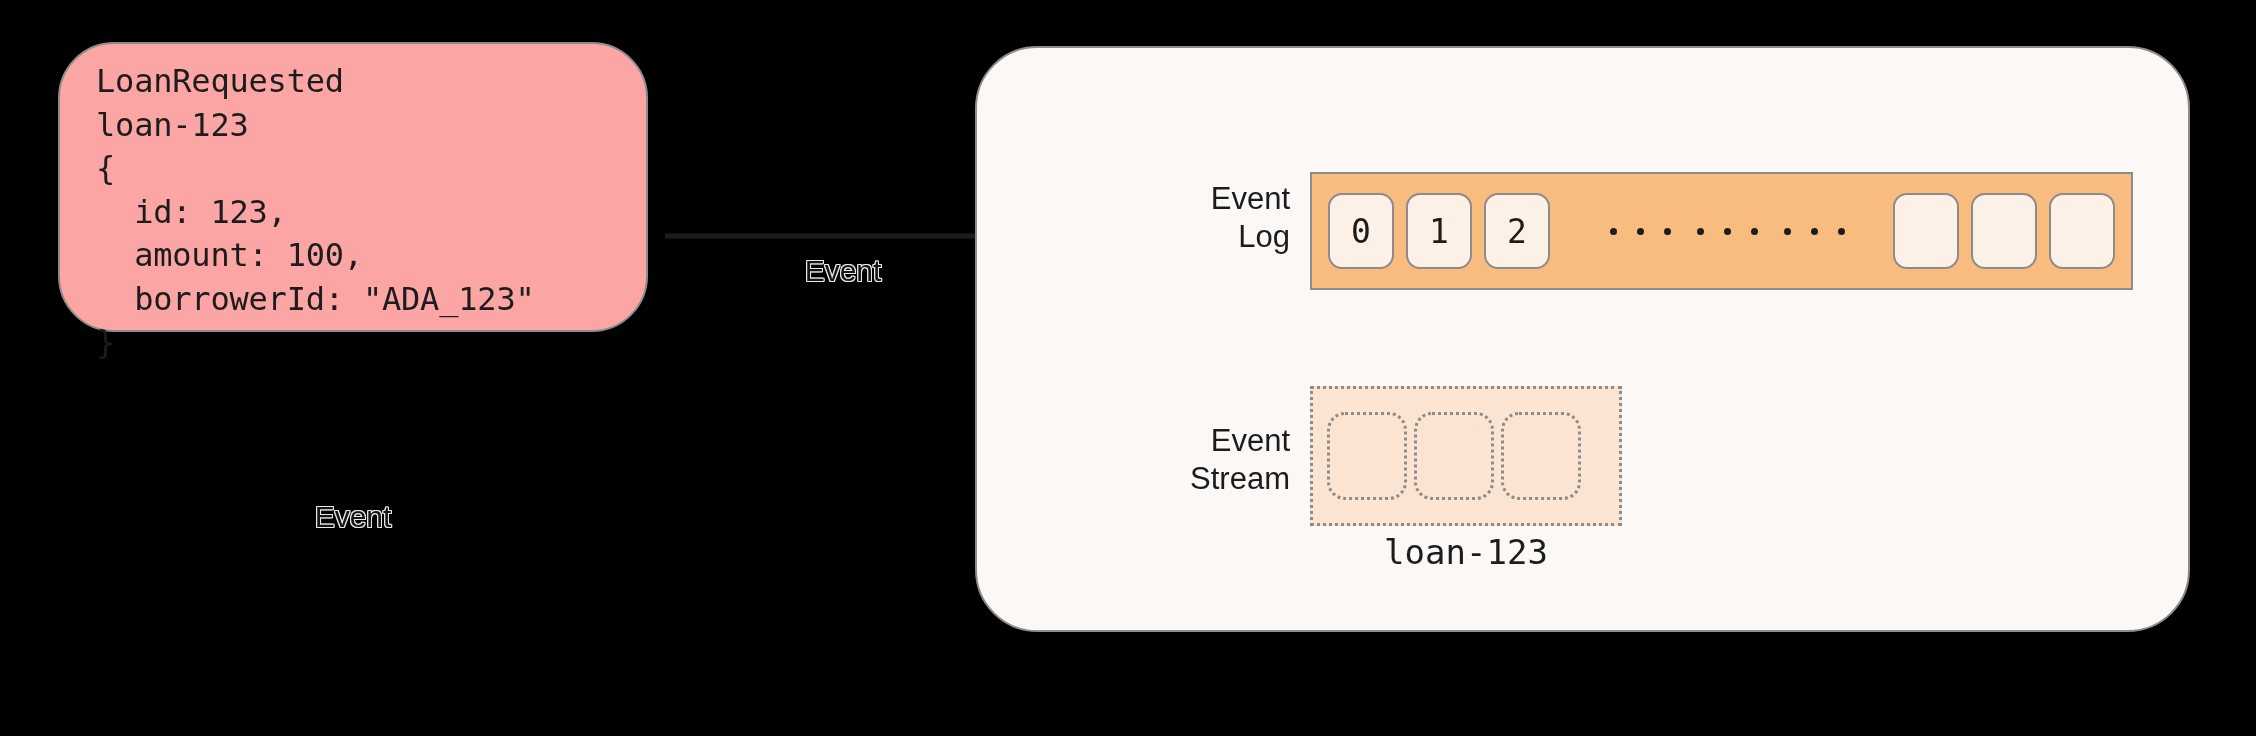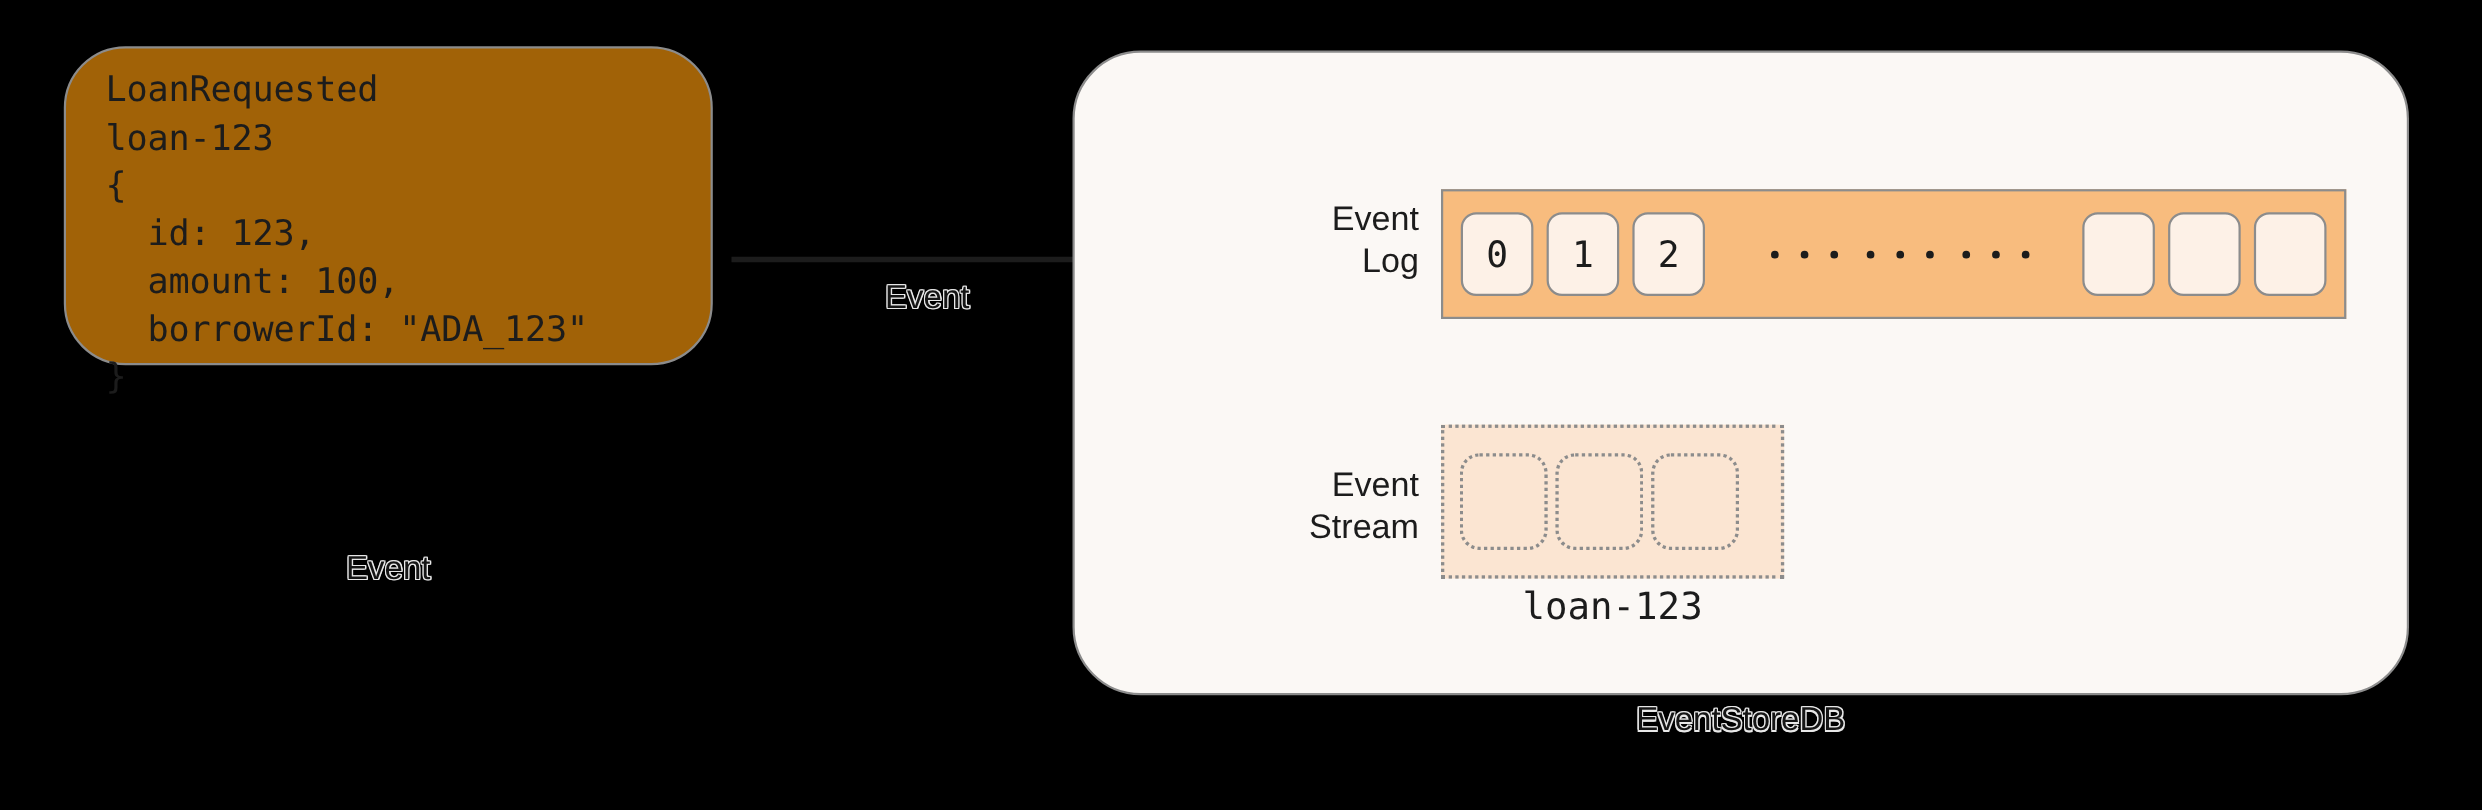--- a/index.html
+++ b/index.html
@@ -18,21 +18,21 @@
     overflow: hidden;
   }
 
   
   #event-card {
     position: absolute;
     left: 58px;
     top: 42px;
     width: 590px;
     height: 290px;
-    background: #a16207;
+    background: #fca5a5;
     border: 2px solid #8C8C8C;
     border-radius: 56px;
     box-sizing: border-box;
   }
   #event-card-text {
     position: absolute;
     left: 36px;
     top: 16px;
     font-family: "DejaVu Sans Mono", "Liberation Mono", monospace;
     font-size: 32px;
@@ -273,15 +273,14 @@
 Stream</div>
 
   <div id="event-stream-box">
     <div class="stream-cell"></div>
     <div class="stream-cell"></div>
     <div class="stream-cell"></div>
   </div>
 
   <div id="stream-name">loan-123</div>
 
-  <div class="outline-caption" id="store-caption">EventStoreDB</div>
 
 </div>
 
 </body></html>

